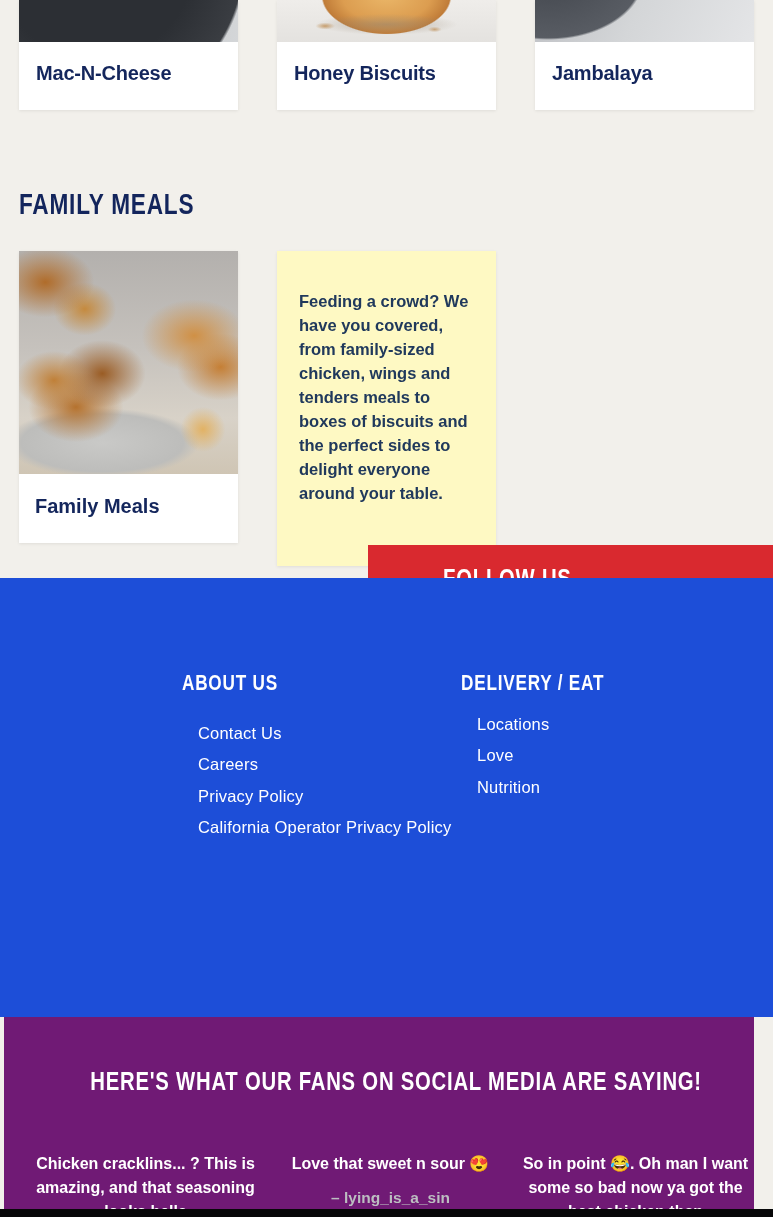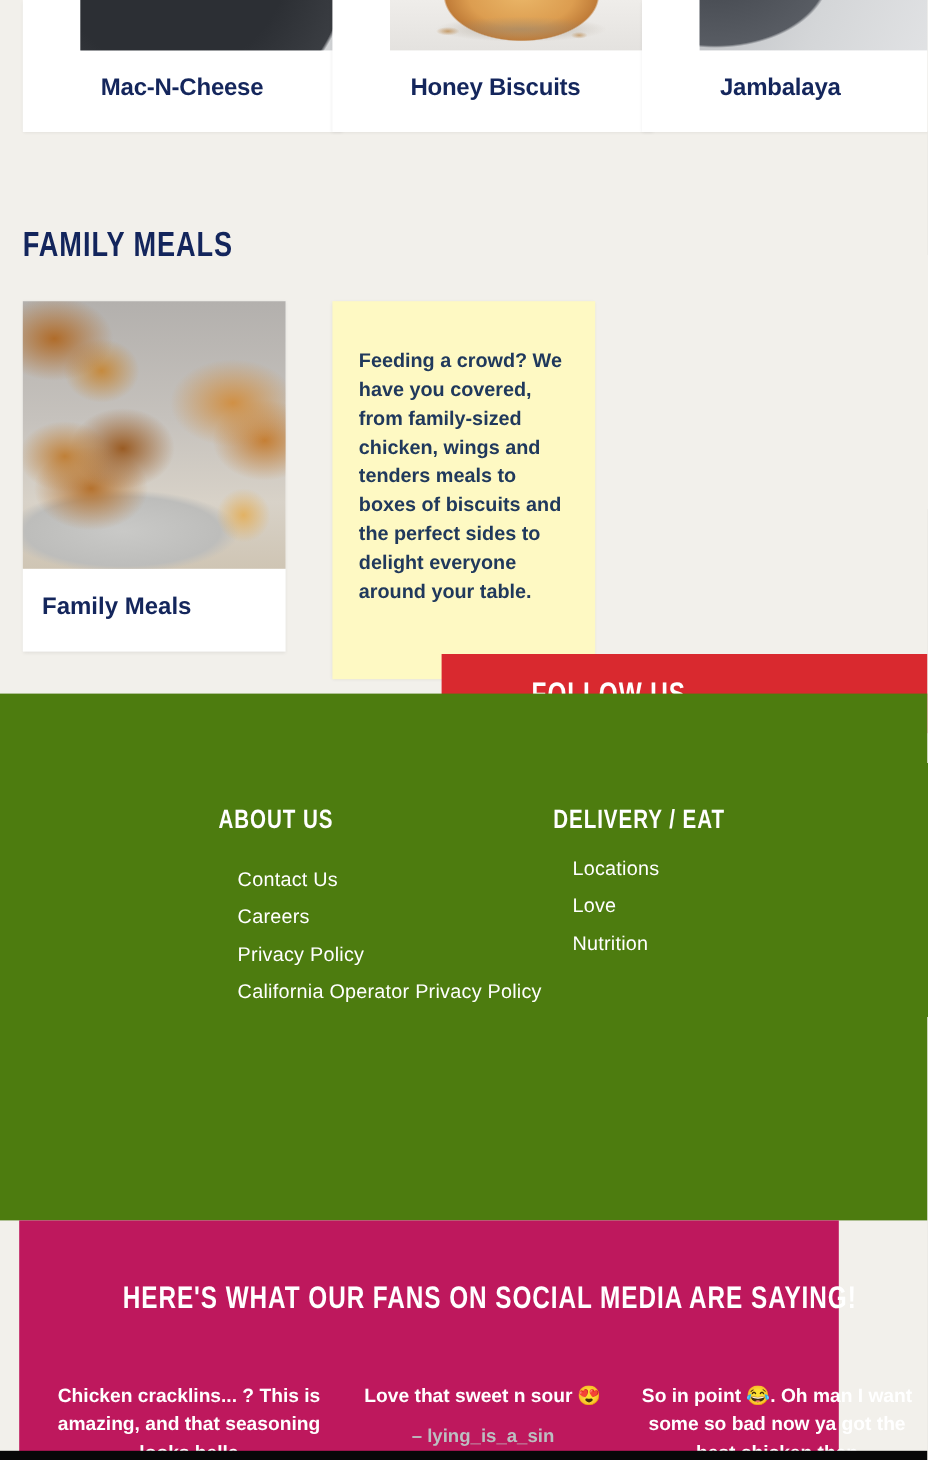--- a/index.html
+++ b/index.html
@@ -2,21 +2,21 @@
 <html><head>
 <meta charset="utf-8">
 <style>
   html,body{margin:0;padding:0;background:#e9e7e2;}
   .page{
     position:relative;width:773px;height:1217px;overflow:hidden;
     background:#f2f0eb;font-family:"Liberation Sans",sans-serif;
   }
   
   .pcard{position:absolute;top:0;width:219px;height:110px;background:#ffffff;
-         box-shadow:0 1px 3px rgba(0,0,0,.08);padding-left:48px;}
+         box-shadow:0 1px 3px rgba(0,0,0,.08);}
   .pcard .pimg{width:219px;height:42px;}
   .pcard .ptitle{padding:20px 0 0 17px;font-size:20px;font-weight:bold;color:#14265c;letter-spacing:-.2px;}
   .img-mac{background:
     radial-gradient(circle 150px at 35% -38px,#2c2f34 65%,#3a3d42 98%,rgba(58,61,66,0) 100%),
     linear-gradient(100deg,#aeb1b5 0%,#c5c8cb 60%,#d4d6d8 100%);}
   .img-biscuit{background:
     radial-gradient(ellipse 14px 5px at 22% 62%,rgba(190,140,80,.8),rgba(190,140,80,0) 70%),
     radial-gradient(ellipse 10px 4px at 72% 70%,rgba(190,140,80,.7),rgba(190,140,80,0) 70%),
     radial-gradient(ellipse 95px 14px at 50% 58%,rgba(150,135,115,.55),rgba(150,135,115,0) 75%),
     radial-gradient(ellipse 88px 52px at 50% -4px,#eab668 0%,#dc9d50 50%,#c07c38 72%,rgba(192,124,56,0) 74%),
@@ -44,30 +44,30 @@
     linear-gradient(#b3b0ad 0%,#c6c2bd 45%,#d8d2c8 75%,#cfc5b4 100%);}
   .fcard .ftitle{padding:21px 0 0 16px;font-size:20px;font-weight:bold;color:#14265c;}
   .tcard{position:absolute;left:277px;top:251px;width:219px;height:315px;background:#fef9c3;
          box-shadow:0 1px 3px rgba(0,0,0,.08);box-sizing:border-box;padding:38px 20px 0 22px;}
   .tcard p{margin:0;font-size:16.5px;line-height:24px;font-weight:600;color:#20395c;}
   
   .follow{position:absolute;left:368px;top:545px;width:405px;height:66px;background:#d9292f;cursor:pointer;}
   .follow span{position:absolute;left:75px;top:0;line-height:66px;color:#ffffff;
     font-size:26px;font-weight:bold;white-space:nowrap;}
   
-  .footer{position:absolute;left:0;top:578px;width:773px;height:439px;background:#4d7c0f;}
+  .footer{position:absolute;left:0;top:578px;width:773px;height:439px;background:#1d4ed8;}
   .fcol{position:absolute;top:94px;}
   .fcol-1{left:182px;} .fcol-2{left:318px;} .fcol-3{left:461px;}
   .fcol h4{margin:0;color:#ffffff;font-size:22px;font-weight:bold;white-space:nowrap;line-height:22px;}
   .fcol ul{list-style:none;margin:24px 0 0 16px;padding:0;}
   .fcol ul.secondary{margin-top:15px;}
   .fcol li{line-height:30.3px;white-space:nowrap;}
   .fcol a{color:#ffffff;text-decoration:none;font-size:16.5px;letter-spacing:.2px;cursor:pointer;}
   
-  .social{position:absolute;left:16px;top:1017px;width:683px;height:194px;background:#be185d;}
+  .social{position:absolute;left:4px;top:1017px;width:750px;height:194px;background:#701a75;}
   .social-heading{margin:49px 0 0 0;text-align:center;color:#ffffff;font-size:26px;font-weight:bold;white-space:nowrap;}
   .trow{position:absolute;left:0;top:135px;width:773px;display:flex;justify-content:space-between;
         box-sizing:border-box;padding:0 20px;}
   .tcol{width:243px;text-align:center;}
   .quote{margin:0;color:#ffffff;font-size:16px;font-weight:bold;line-height:24px;}
   .author{margin:13px 0 0 0;color:#bcbec1;font-size:15.5px;font-weight:700;}
   .bottom-bar{position:absolute;left:0;top:1209px;width:773px;height:8px;background:#070708;}
 </style>
 </head>
 <body>

